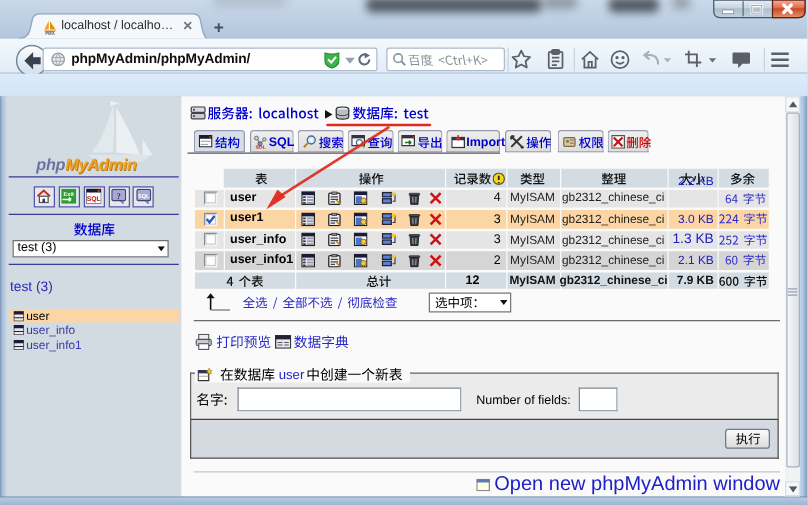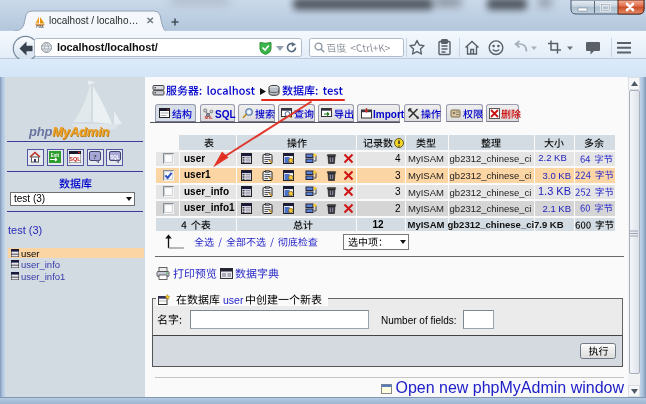--- a/index.html
+++ b/index.html
@@ -59,21 +59,21 @@
     </defs>
 <circle cx="13.5" cy="13.5" r="12.2" fill="url(#bkg)" stroke="#7a8fa0" stroke-width="0"></circle>
 <circle cx="13.5" cy="13.5" r="12.2" fill="none" stroke="#75879b" stroke-width="1.2"></circle>
 <path d="M14.5 6.5 L7.5 13.5 L14.5 20.5 L14.5 16.3 L20.5 16.3 L20.5 10.7 L14.5 10.7 Z" fill="#38424e"></path>
 </svg>
 <div style="position:absolute;left:34px;top:38px;width:268px;height:19px;background:#fff;border:1px solid #aebbca;border-radius:2.5px"></div>
 <svg style="position:absolute;left:41px;top:42px" width="11" height="11" viewBox="0 0 11 11">
 <circle cx="5.5" cy="5.5" r="5" fill="#e8eaec" stroke="#9aa2aa"></circle>
 <path d="M5.5 .5 A 5 5 0 0 0 5.5 10.5 A 8 8 0 0 1 5.5 .5 M5.5 .5 A 5 5 0 0 1 5.5 10.5 A 8 8 0 0 0 5.5 .5 M.7 4 L10.3 4 M.7 7 L10.3 7" stroke="#9aa2aa" fill="none" stroke-width=".7"></path>
 </svg>
-<div style="position:absolute;left:57px;top:41px;font-size:11px;color:#101014;font-weight:bold;letter-spacing:-0.1px">localhost/localhost/</div>
+<div style="position:absolute;left:57px;top:41px;font-size:11px;color:#101014;font-weight:bold;letter-spacing:-0.1px">phpMyAdmin/phpMyAdmin/</div>
 <svg style="position:absolute;left:259px;top:41px" width="13" height="14" viewBox="0 0 13 14">
 <path d="M1 1.5 Q6.5 3 12 1.5 L12 8 Q12 11.5 6.5 13.5 Q1 11.5 1 8 Z" fill="#3cb54a" stroke="#2a8f35"></path>
 <path d="M3.5 6.5 L6 9 L9.8 4.5" stroke="#fff" stroke-width="1.6" fill="none"></path>
 </svg>
 <svg style="position:absolute;left:276px;top:46px" width="8" height="5" viewBox="0 0 8 5">
     <path d="M0 0 L8 0 L4 5 Z" fill="#93a1b0"></path>
   </svg>
 <svg style="position:absolute;left:286px;top:42px" width="11" height="11" viewBox="0 0 11 11">
 <path d="M9.5 5.5 A 4 4 0 1 1 7.5 2.1" fill="none" stroke="#5b6e80" stroke-width="1.7"></path>
 <path d="M5.8 0 L10 2.4 L5.8 4.8 Z" fill="#5b6e80"></path>
@@ -601,21 +601,21 @@
 <path d="M2 3 L9 3 L8.4 10.5 L2.6 10.5 Z" fill="#3a3a44" stroke="#111" stroke-width=".6"></path>
 <rect x="1.2" y="1.6" width="8.6" height="1.4" rx=".6" fill="#555" stroke="#111" stroke-width=".5"></rect>
 <path d="M4.2 4.5 L4.4 9 M6.8 4.5 L6.6 9" stroke="#aab" stroke-width=".8"></path>
 </svg>
 <svg style="position:absolute;left:343.3px;top:202.75px" width="11" height="11" viewBox="0 0 11 11">
 <path d="M1.5 1.5 L9.5 9.5 M9.5 1.5 L1.5 9.5" stroke="#cc1414" stroke-width="2"></path>
 </svg>
 <div style="position:absolute;left:355.5px;top:202.65px;width:45px;text-align:right;font-size:10px;color:#000">2</div>
 <div style="position:absolute;left:404.5px;top:203.05px;width:43px;text-align:center;font-size:9.5px;color:#222">MyISAM</div>
 <div style="position:absolute;left:447.5px;top:203.05px;width:86px;text-align:center;font-size:9.5px;color:#222">gb2312_chinese_ci</div>
-<div style="position:absolute;left:534px;top:152px;width:37px;text-align:center;font-size:9.5px;color:#2222be">2.2 KB</div>
+<div style="position:absolute;left:534px;top:140px;width:37px;text-align:right;font-size:9.5px;color:#2222be">2.2 KB</div>
 <div style="position:absolute;left:580.2px;top:153.8px;line-height:0;"><svg width="34" height="10" viewBox="0 0 3615.3 1000.0">
       <g fill="#2a2aca" transform="translate(0,880.0) scale(1.0000,-1.0000)">
         <path transform="translate(0.0,0)" d="M301 -13C415 -13 512 83 512 225C512 379 432 455 308 455C251 455 187 422 142 367C146 594 229 671 331 671C375 671 419 649 447 615L499 671C458 715 403 746 327 746C185 746 56 637 56 350C56 108 161 -13 301 -13ZM144 294C192 362 248 387 293 387C382 387 425 324 425 225C425 125 371 59 301 59C209 59 154 142 144 294Z"></path>
         <path transform="translate(555.0,0)" d="M340 0H426V202H524V275H426V733H325L20 262V202H340ZM340 275H115L282 525C303 561 323 598 341 633H345C343 596 340 536 340 500Z"></path>
         <path transform="translate(1510.0,0)" d="M460 363V300H69V228H460V14C460 0 455 -5 437 -6C419 -6 354 -6 287 -4C300 -24 314 -58 319 -79C404 -79 457 -78 492 -67C528 -54 539 -32 539 12V228H930V300H539V337C627 384 717 452 779 516L728 555L711 551H233V480H635C584 436 519 392 460 363ZM424 824C443 798 462 765 475 736H80V529H154V664H843V529H920V736H563C549 769 523 814 497 847Z"></path>
         <path transform="translate(2510.0,0)" d="M98 486V414H360V-78H439V414H772V154C772 139 766 135 747 134C727 133 659 133 586 135C596 112 606 80 609 57C704 57 766 57 803 69C839 82 849 106 849 152V486ZM634 840V727H366V840H289V727H55V655H289V540H366V655H634V540H712V655H946V727H712V840Z"></path>
       </g>
     </svg></div>
 <div style="position:absolute;left:534px;top:169.75px;width:37px;text-align:right;font-size:9.5px;color:#2222be">3.0 KB</div>
 <div style="position:absolute;left:574.9px;top:170.35000000000002px;line-height:0;"><svg width="40" height="10" viewBox="0 0 4170.3 1000.0">
@@ -655,21 +655,21 @@
     </svg></div>
 <div style="position:absolute;left:293px;top:219.89999999999998px;line-height:0;"><svg width="21" height="10" viewBox="0 0 2100.0 1000.0">
       <g fill="#111" transform="translate(0,880.0) scale(1.0000,-1.0000)">
         <path transform="translate(0.0,0)" d="M752 213C810 144 868 50 888 -13L966 34C945 98 884 188 825 255ZM275 245V48C275 -47 308 -74 440 -74C467 -74 624 -74 652 -74C753 -74 783 -44 796 75C768 80 728 95 706 109C701 25 692 12 644 12C607 12 476 12 448 12C386 12 375 17 375 49V245ZM127 230C110 151 78 62 38 11L126 -30C169 32 201 129 217 214ZM279 557H722V403H279ZM178 646V313H481L415 261C478 217 552 148 588 100L658 161C621 206 548 271 484 313H829V646H676C708 695 741 751 771 804L673 844C650 784 609 705 572 646H376L434 674C417 723 372 791 329 841L248 804C286 756 324 692 342 646Z"></path>
         <path transform="translate(1000.0,0)" d="M128 769C184 722 255 655 289 612L352 681C318 723 244 786 188 830ZM43 533V439H196V105C196 61 165 30 144 16C160 -4 184 -46 192 -71C210 -49 242 -24 436 115C426 134 412 175 406 201L292 122V533ZM618 841V520H370V422H618V-84H718V422H963V520H718V841Z"></path>
       </g>
     </svg></div>
 <div style="position:absolute;left:355.5px;top:218.89999999999998px;width:45px;text-align:center;font-size:10px;font-weight:bold;color:#000">12</div>
 <div style="position:absolute;left:404.5px;top:219.39999999999998px;width:43px;text-align:center;font-size:9.5px;font-weight:bold;color:#111">MyISAM</div>
 <div style="position:absolute;left:447.5px;top:219.39999999999998px;width:86px;text-align:center;font-size:9.5px;font-weight:bold;color:#111">gb2312_chinese_ci</div>
-<div style="position:absolute;left:534px;top:219.1px;width:37px;text-align:left;font-size:9.5px;font-weight:bold;color:#111">7.9 KB</div>
+<div style="position:absolute;left:534px;top:219.1px;width:37px;text-align:right;font-size:9.5px;font-weight:bold;color:#111">7.9 KB</div>
 <div style="position:absolute;left:574.5px;top:219.89999999999998px;line-height:0;"><svg width="40" height="10" viewBox="0 0 4215.3 1000.0">
       <g fill="#111" transform="translate(0,880.0) scale(1.0000,-1.0000)">
         <path transform="translate(0.0,0)" d="M308 -14C427 -14 528 82 528 229C528 385 444 460 320 460C267 460 203 428 160 375C165 584 243 656 337 656C380 656 425 633 452 601L515 671C473 715 413 750 331 750C186 750 53 636 53 354C53 104 167 -14 308 -14ZM162 290C206 353 257 376 300 376C377 376 420 323 420 229C420 133 370 75 306 75C227 75 174 144 162 290Z"></path>
         <path transform="translate(570.0,0)" d="M286 -14C429 -14 523 115 523 371C523 625 429 750 286 750C141 750 47 626 47 371C47 115 141 -14 286 -14ZM286 78C211 78 158 159 158 371C158 582 211 659 286 659C360 659 413 582 413 371C413 159 360 78 286 78Z"></path>
         <path transform="translate(1140.0,0)" d="M286 -14C429 -14 523 115 523 371C523 625 429 750 286 750C141 750 47 626 47 371C47 115 141 -14 286 -14ZM286 78C211 78 158 159 158 371C158 582 211 659 286 659C360 659 413 582 413 371C413 159 360 78 286 78Z"></path>
         <path transform="translate(2110.0,0)" d="M449 364V305H66V215H449V30C449 16 443 11 425 11C406 10 336 10 272 12C288 -13 306 -55 313 -83C396 -83 454 -82 495 -67C537 -52 550 -26 550 27V215H933V305H550V334C637 382 721 448 782 511L719 560L696 555H234V467H601C556 428 501 390 449 364ZM415 823C432 800 448 771 461 744H75V527H168V654H827V527H925V744H573C559 777 535 819 509 852Z"></path>
         <path transform="translate(3110.0,0)" d="M97 489V398H348V-82H448V398H761V163C761 149 755 145 735 145C716 144 646 144 580 146C592 118 605 76 608 47C702 47 766 47 807 62C848 78 859 107 859 161V489ZM626 844V737H375V844H279V737H53V647H279V540H375V647H626V540H726V647H949V737H726V844Z"></path>
       </g>
     </svg></div>
 <svg style="position:absolute;left:162px;top:233px" width="24" height="17" viewBox="0 0 24 17">

